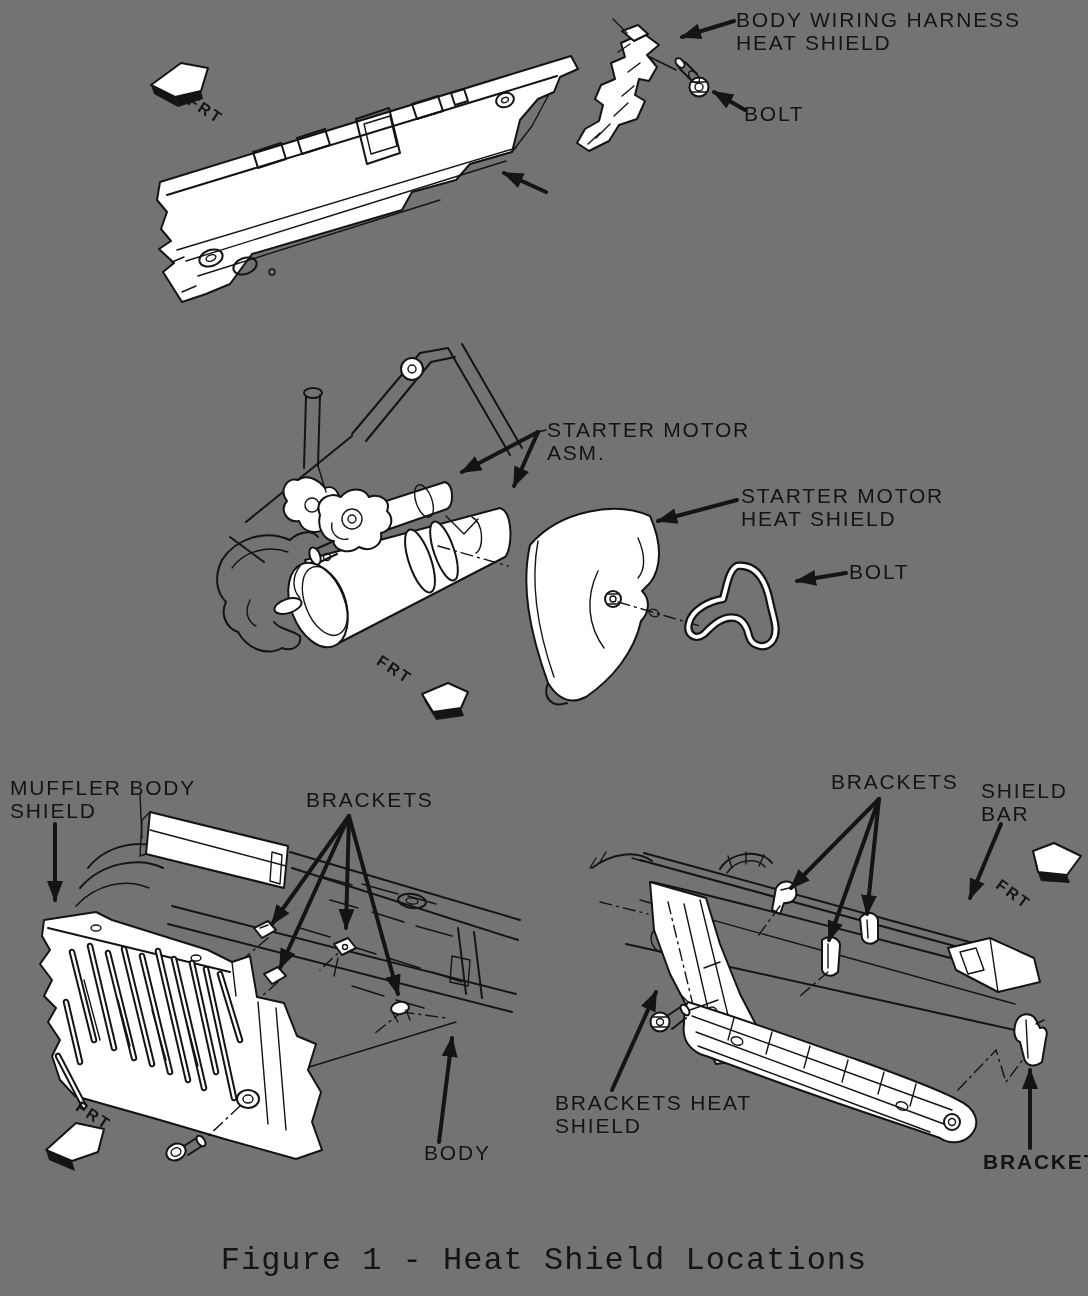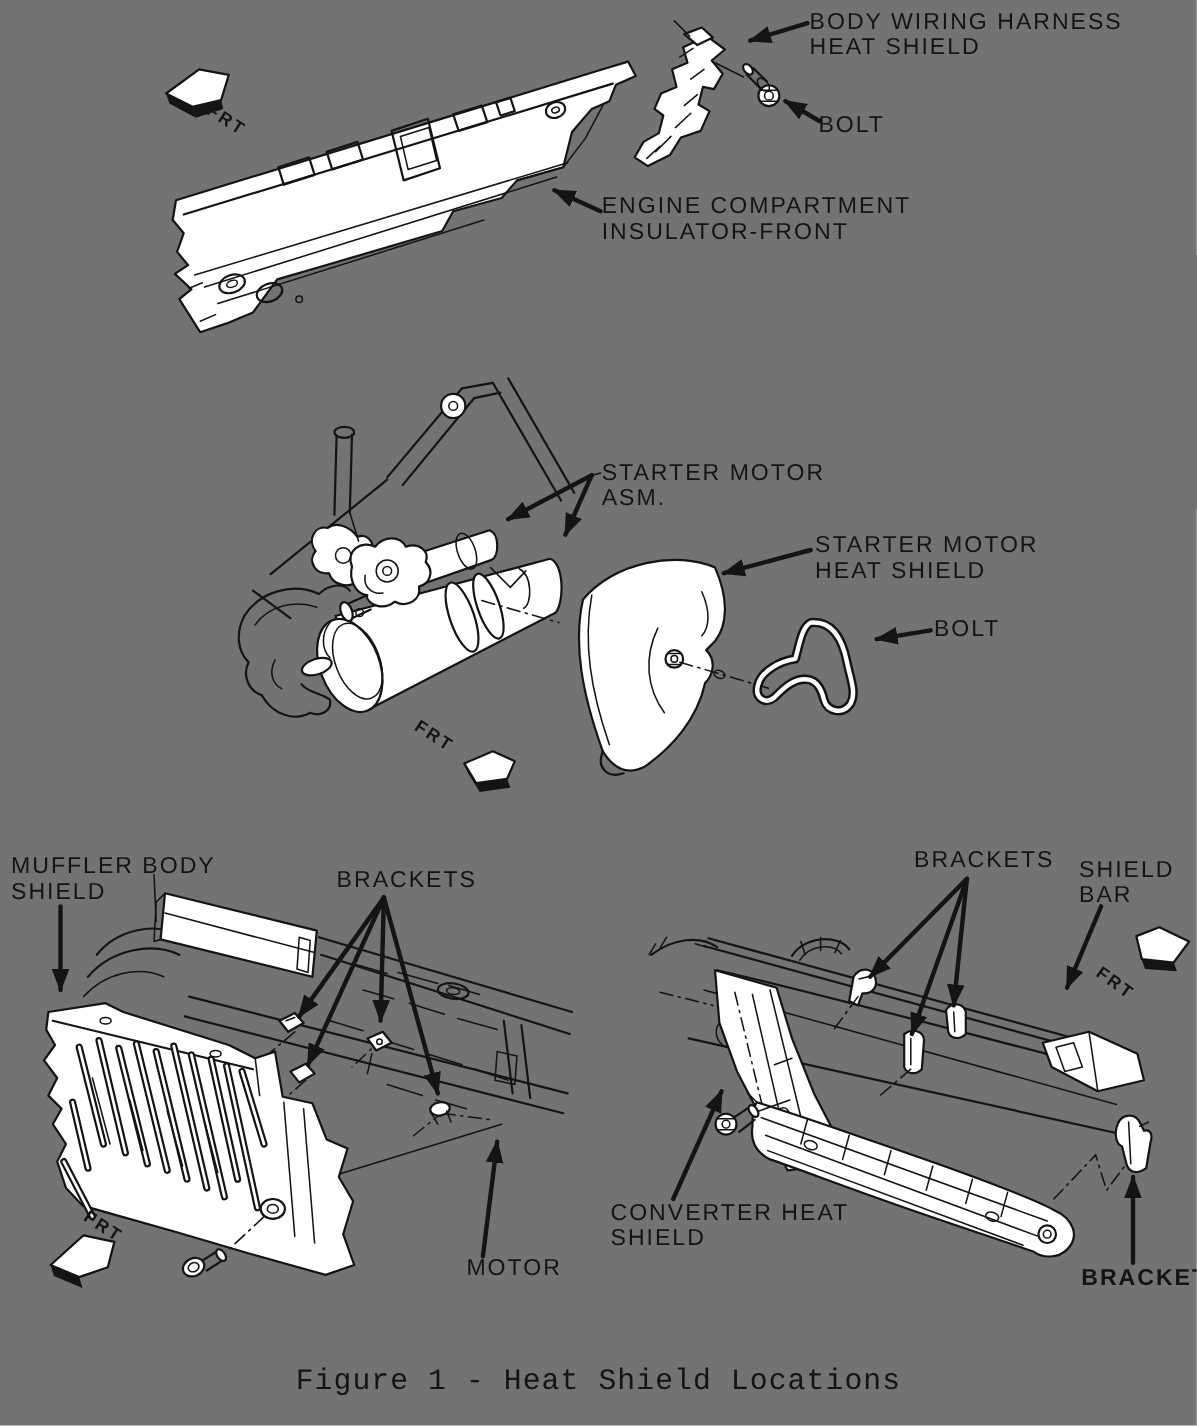--- a/index.html
+++ b/index.html
@@ -13,21 +13,21 @@
     position:absolute;font-size:21px;line-height:23px;letter-spacing:1.8px;
     color:#141414;white-space:nowrap;
   }
   .lbl.bold{font-weight:bold;}
   .frt{
     position:absolute;font-size:16px;font-weight:bold;letter-spacing:2.5px;
     transform:rotate(33deg);transform-origin:left top;white-space:nowrap;
   }
   .caption{
     position:absolute;left:0;right:0;top:1242px;text-align:center;
-    font-family:"Liberation Mono",monospace;font-size:27px;letter-spacing:1px;
+    font-family:"Liberation Mono",monospace;font-size:32px;letter-spacing:1px;
     color:#141414;white-space:nowrap;
   }
   
   .s{fill:none;stroke:#141414;stroke-width:2;stroke-linecap:round;stroke-linejoin:round;}
   .s1{fill:none;stroke:#141414;stroke-width:1.4;stroke-linecap:round;stroke-linejoin:round;}
   .fw{fill:#ffffff;stroke:#141414;stroke-width:2;stroke-linecap:round;stroke-linejoin:round;}
   .fb{fill:#141414;stroke:none;}
   .dd{fill:none;stroke:#141414;stroke-width:1.4;stroke-dasharray:12 5 2 5;stroke-linecap:round;}
   .arrow{fill:none;stroke:#141414;stroke-width:4;marker-end:url(#ah);stroke-linecap:round;}
 </style>
@@ -323,49 +323,45 @@
     <path class="arrow" d="M612,1090 L656,992"></path>
     <path class="arrow" d="M1030,1148 L1030,1070"></path>
   </g>
 </svg>
 
 <div class="lbl" style="left:736px;top:8px">
   <div>BODY WIRING HARNESS</div>
   <div>HEAT SHIELD</div>
 </div>
 <div class="lbl" style="left:744px;top:102px">BOLT</div>
-<div class="lbl" style="left:547px;top:176px">
-  <div>ENGINE COMPARTMENT</div>
-  <div>INSULATOR-FRONT</div>
-</div>
 
 <div class="lbl" style="left:547px;top:418px">
   <div>STARTER MOTOR</div>
   <div>ASM.</div>
 </div>
 <div class="lbl" style="left:741px;top:484px">
   <div>STARTER MOTOR</div>
   <div>HEAT SHIELD</div>
 </div>
 <div class="lbl" style="left:849px;top:560px">BOLT</div>
 
 <div class="lbl" style="left:10px;top:776px">
   <div>MUFFLER BODY</div>
   <div>SHIELD</div>
 </div>
 <div class="lbl" style="left:306px;top:788px">BRACKETS</div>
-<div class="lbl" style="left:424px;top:1141px">MOTOR</div>
+<div class="lbl" style="left:424px;top:1141px">BODY</div>
 
 <div class="lbl" style="left:831px;top:770px">BRACKETS</div>
 <div class="lbl" style="left:981px;top:779px">
   <div>SHIELD</div>
   <div>BAR</div>
 </div>
 <div class="lbl" style="left:555px;top:1091px">
-  <div>CONVERTER HEAT</div>
+  <div>BRACKETS HEAT</div>
   <div>SHIELD</div>
 </div>
 <div class="lbl bold" style="left:983px;top:1150px">BRACKET</div>
 
 <div class="frt" style="left:194px;top:92px">FRT</div>
 <div class="frt" style="left:383px;top:652px">FRT</div>
 <div class="frt" style="left:82px;top:1098px">FRT</div>
 <div class="frt" style="left:1003px;top:876px;transform:rotate(36deg)">FRT</div>
 
 <div class="caption">Figure 1 - Heat Shield Locations</div>

